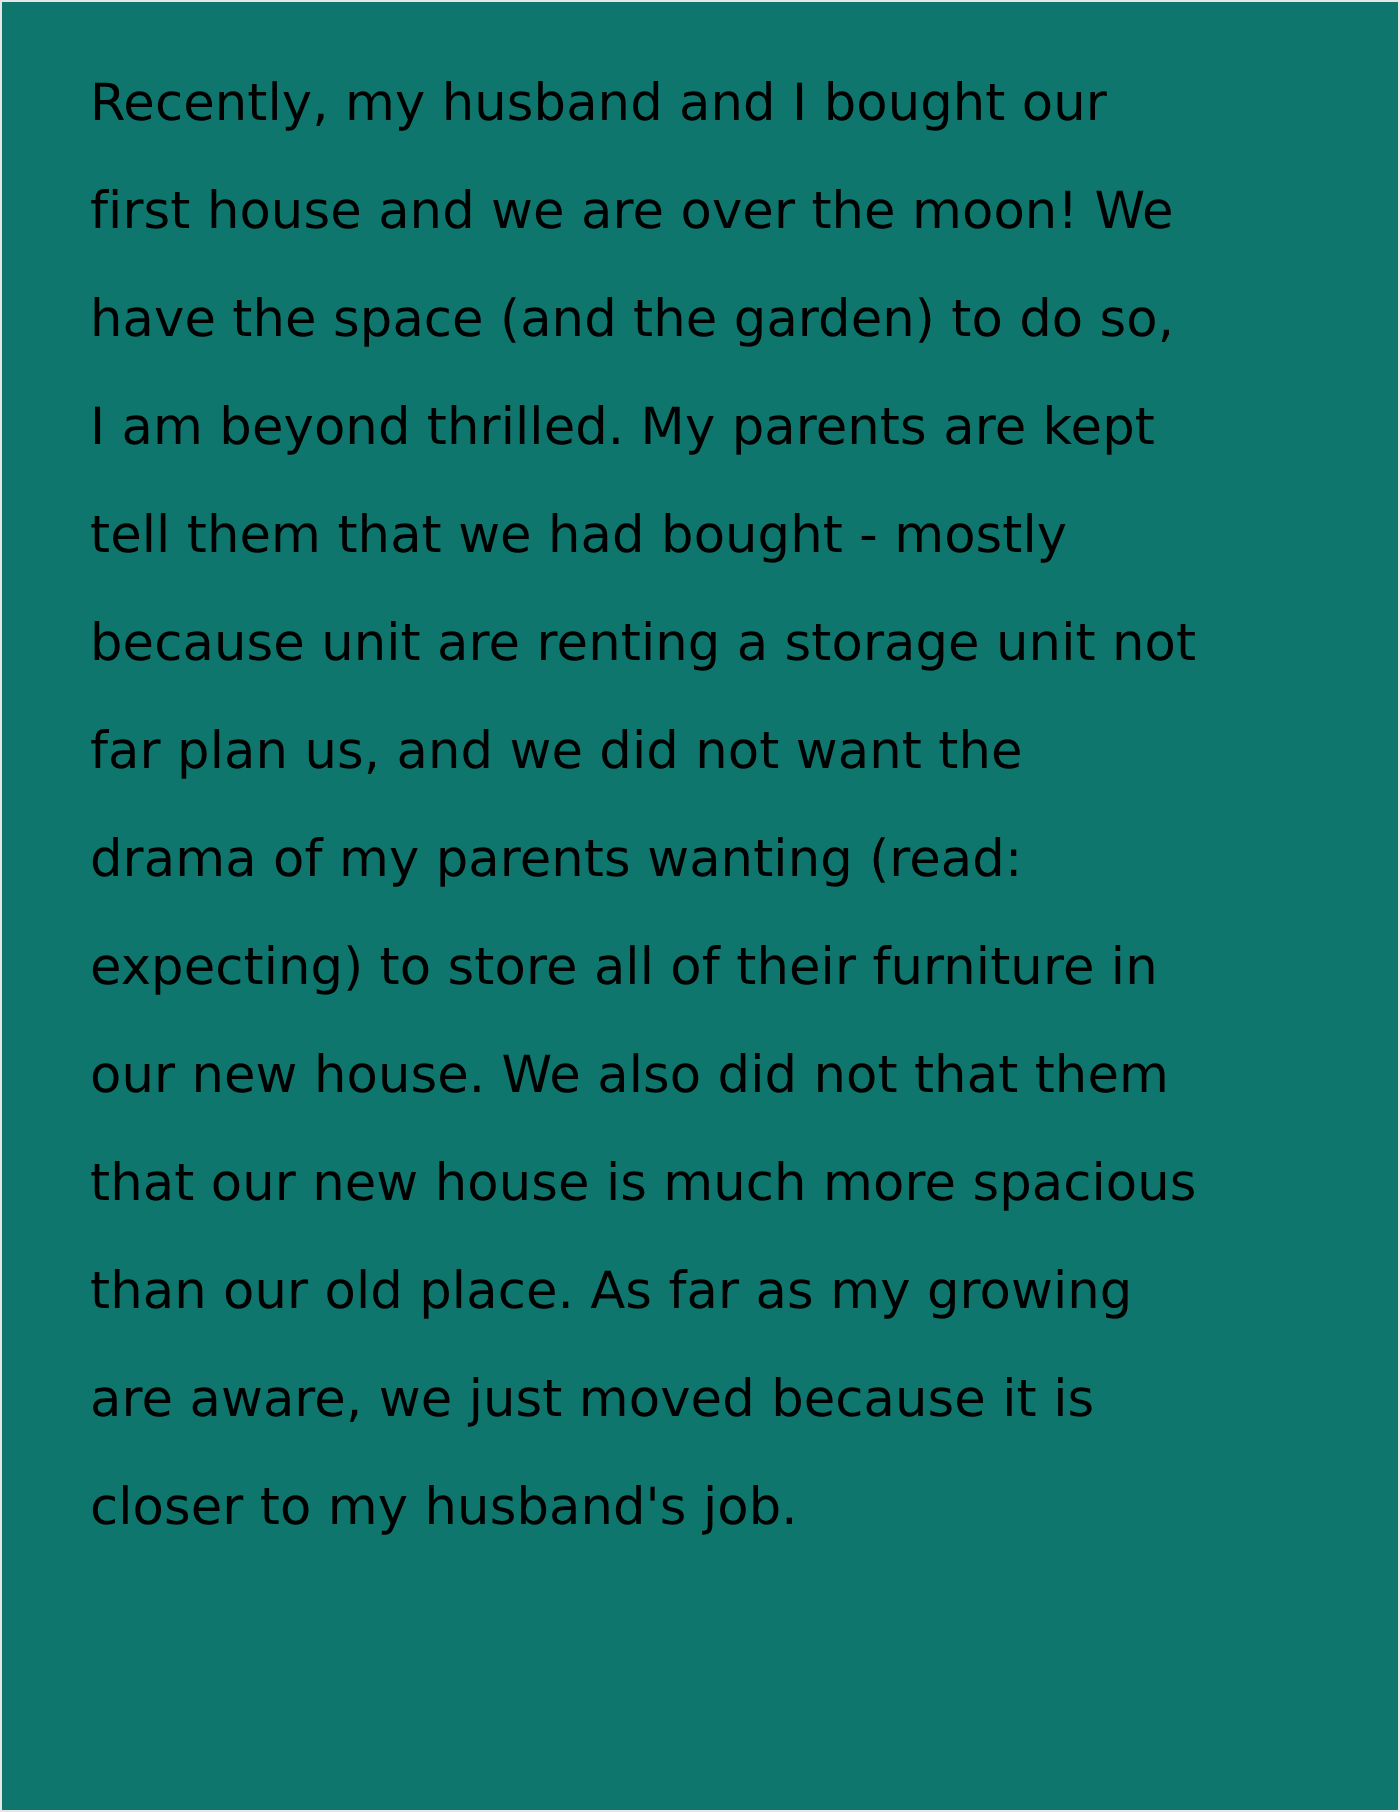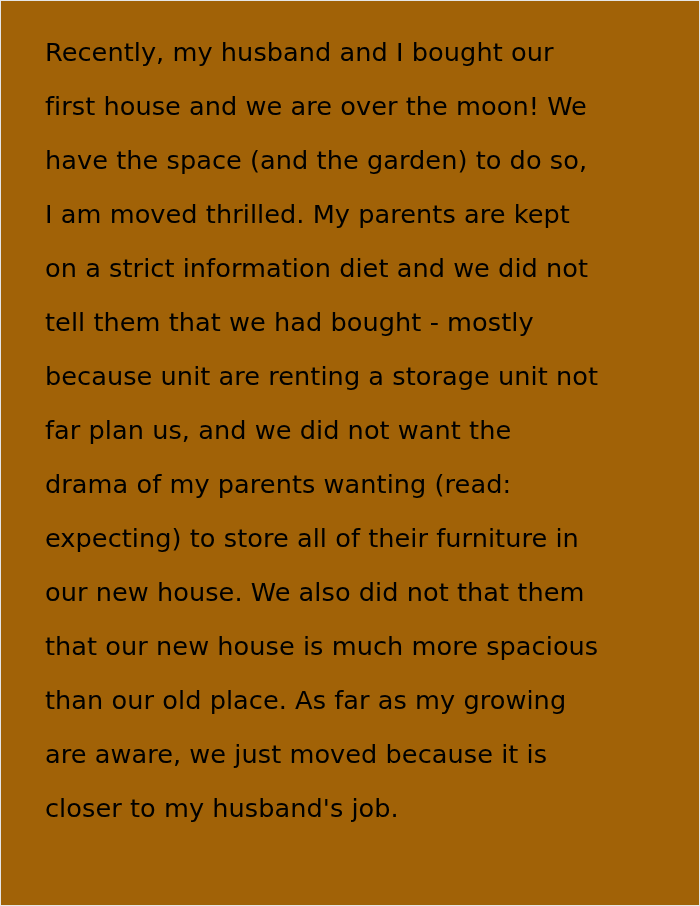--- a/index.html
+++ b/index.html
@@ -7,21 +7,21 @@
       padding: 0;
       width: 700px;
       height: 906px;
       overflow: hidden;
       background: #ffffff;
     }
     .card {
       box-sizing: border-box;
       width: 700px;
       height: 906px;
-      background: #a16207;
+      background: #0f766e;
       border: 1px solid #e6e6e6;
       padding: 24px 20px 0 44px;
     }
     .text {
       margin: 0;
       font-family: "DejaVu Sans", sans-serif;
       font-size: 25.6px;
       line-height: 54px;
       color: #000000;
       letter-spacing: 0.05px;
@@ -32,22 +32,21 @@
     }
   </style>
 </head>
 <body>
 
 <div class="card">
   <p class="text">
     <span class="line">Recently, my husband and I bought our</span>
     <span class="line">first house and we are over the moon! We</span>
     <span class="line">have the space (and the garden) to do so,</span>
-    <span class="line">I am moved thrilled. My parents are kept</span>
-    <span class="line">on a strict information diet and we did not</span>
+    <span class="line">I am beyond thrilled. My parents are kept</span>
     <span class="line">tell them that we had bought - mostly</span>
     <span class="line">because unit are renting a storage unit not</span>
     <span class="line">far plan us, and we did not want the</span>
     <span class="line">drama of my parents wanting (read:</span>
     <span class="line">expecting) to store all of their furniture in</span>
     <span class="line">our new house. We also did not that them</span>
     <span class="line">that our new house is much more spacious</span>
     <span class="line">than our old place. As far as my growing</span>
     <span class="line">are aware, we just moved because it is</span>
     <span class="line">closer to my husband's job.</span>

